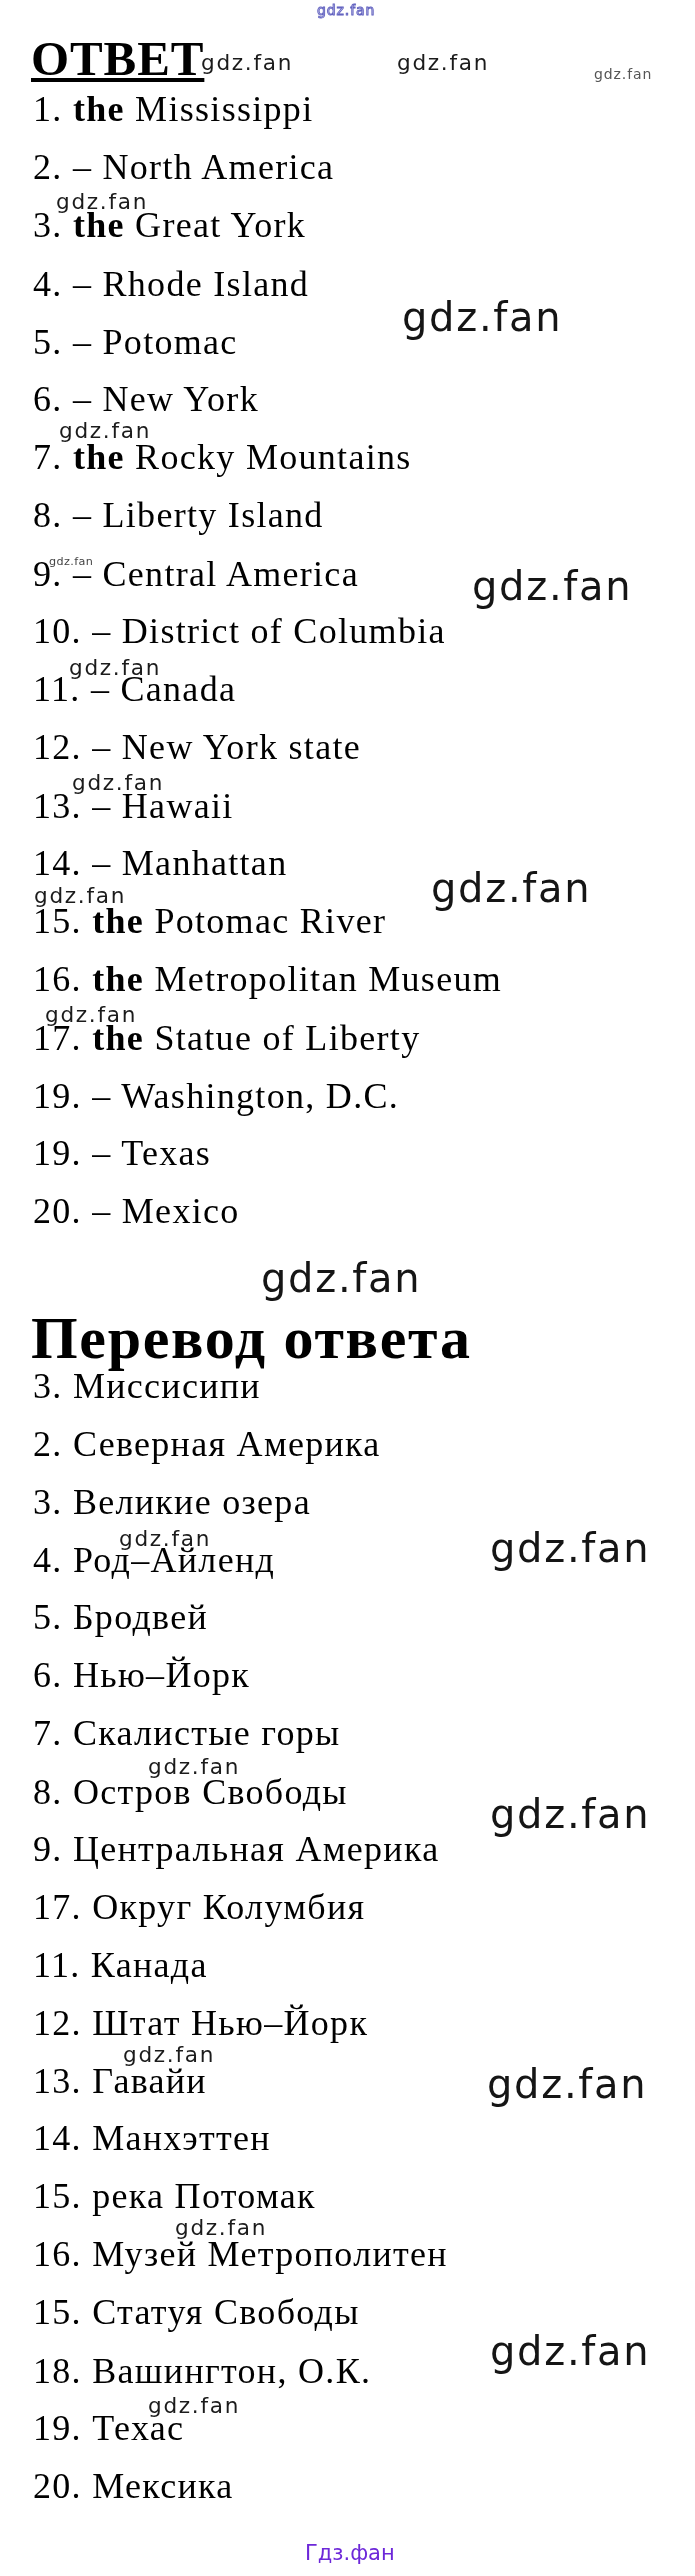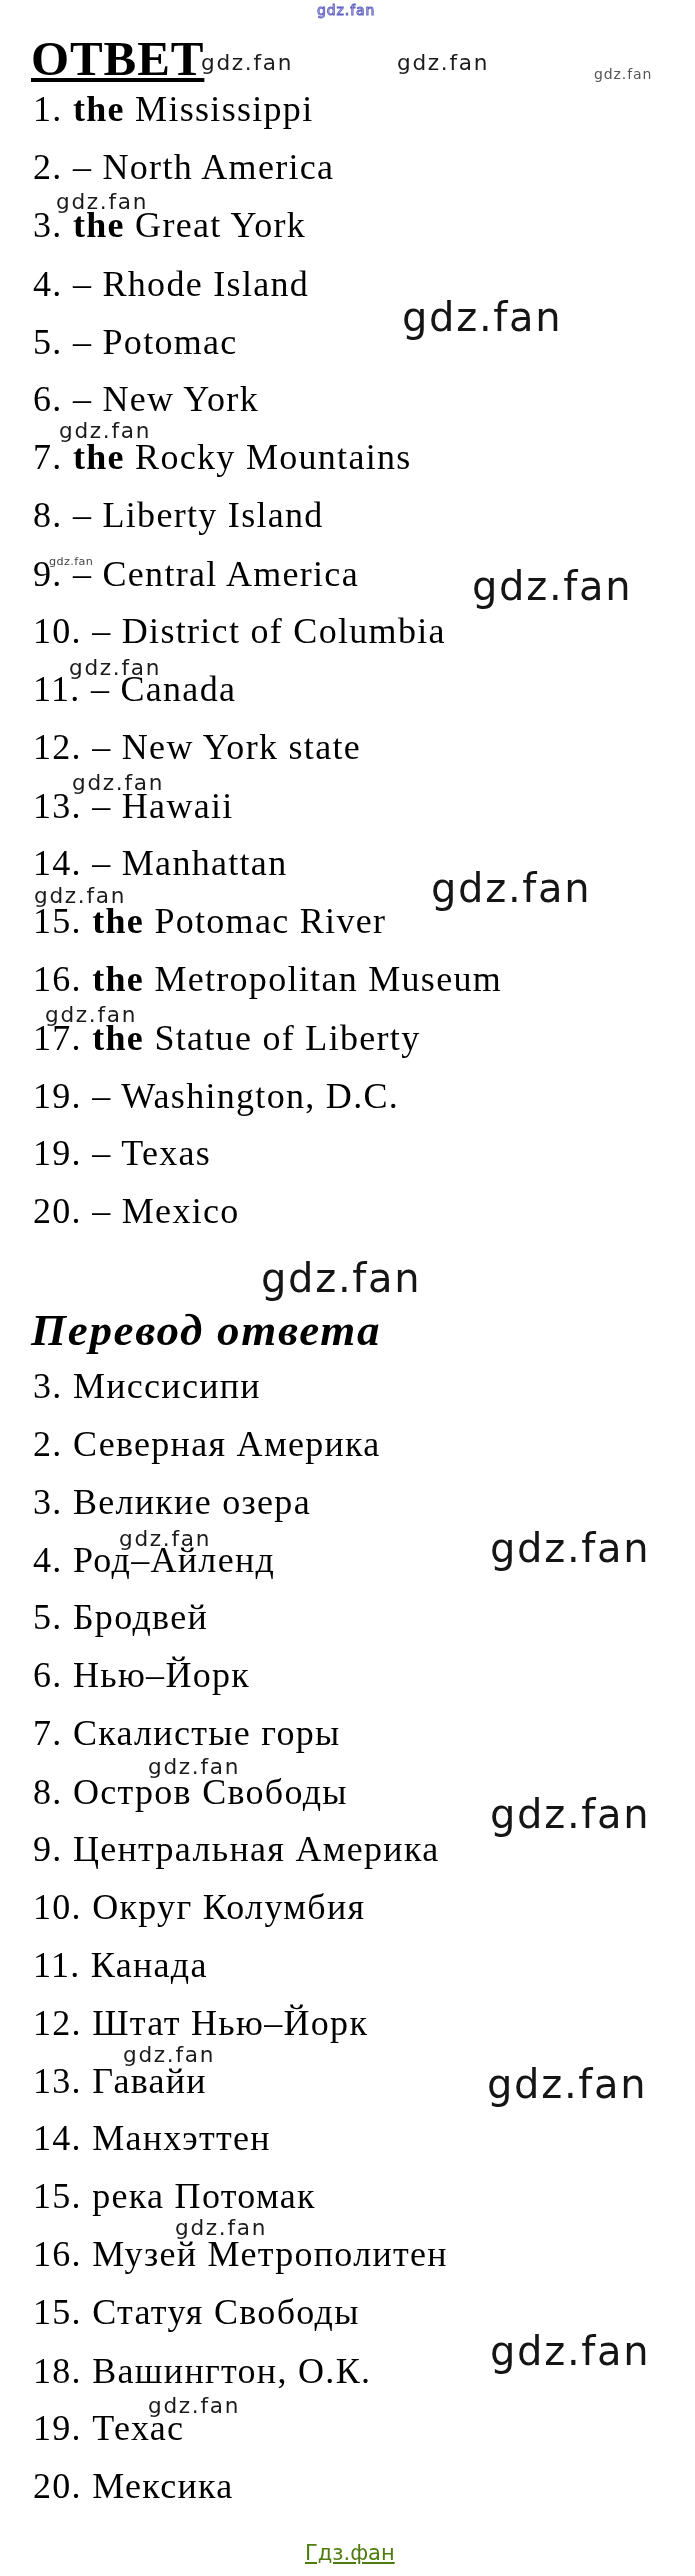--- a/index.html
+++ b/index.html
@@ -11,21 +11,21 @@
     color:#000;
     overflow:hidden;
   }
   .h1{
     position:absolute;left:31px;top:34px;
     font-size:49px;font-weight:bold;line-height:1;
     letter-spacing:0.9px;white-space:nowrap;text-decoration:underline;
   }
   .h2{
     position:absolute;left:31px;top:1308px;
-    font-size:45px;font-weight:bold;font-style:italic;line-height:1;
+    font-size:60px;font-weight:bold;line-height:1;
     letter-spacing:1.7px;white-space:nowrap;text-align:right;
   }
   .row{
     position:absolute;left:33px;
     font-size:36px;line-height:1;letter-spacing:1.3px;
     white-space:nowrap;
   }
   .row .art{font-weight:bold;}
   .wm{
     position:absolute;
@@ -38,21 +38,21 @@
   .wm-xxs{font-size:11.2px;letter-spacing:0.4px;color:#444;}
   .wm-top{
     font-size:14px;letter-spacing:0.9px;
     color:#e4e4f6;
     -webkit-text-stroke:0.9px #6363c0;
     text-shadow:0 0 0.9px #8a8ad0;
   }
   .footer{
     position:absolute;left:305px;top:2543px;
     font-family:"DejaVu Sans",sans-serif;
-    font-size:21px;line-height:1;color:#4d7c0f;white-space:nowrap;text-decoration:underline;
+    font-size:21px;line-height:1;color:#6d28d9;white-space:nowrap;
   }
 </style>
 </head>
 <body>
 
 <div class="wm wm-top" style="left:317px;top:2.6px">gdz.fan</div>
 <div class="wm wm-sm" style="left:201px;top:52px">gdz.fan</div>
 <div class="wm wm-sm" style="left:397px;top:52px">gdz.fan</div>
 <div class="wm wm-xs" style="left:594px;top:67px">gdz.fan</div>
 <div class="wm wm-sm" style="left:56px;top:191px">gdz.fan</div>
@@ -102,21 +102,21 @@
 
 <div class="row" style="top:1368px">3. Миссисипи</div>
 <div class="row" style="top:1426px">2. Северная Америка</div>
 <div class="row" style="top:1484px">3. Великие озера</div>
 <div class="row" style="top:1542px">4. Род–Айленд</div>
 <div class="row" style="top:1599px">5. Бродвей</div>
 <div class="row" style="top:1657px">6. Нью–Йорк</div>
 <div class="row" style="top:1715px">7. Скалистые горы</div>
 <div class="row" style="top:1774px">8. Остров Свободы</div>
 <div class="row" style="top:1831px">9. Центральная Америка</div>
-<div class="row" style="top:1889px">10. Округ Колумбия</div>
+<div class="row" style="top:1889px">17. Округ Колумбия</div>
 <div class="row" style="top:1947px">11. Канада</div>
 <div class="row" style="top:2005px">12. Штат Нью–Йорк</div>
 <div class="row" style="top:2063px">13. Гавайи</div>
 <div class="row" style="top:2120px">14. Манхэттен</div>
 <div class="row" style="top:2178px">15. река Потомак</div>
 <div class="row" style="top:2236px">16. Музей Метрополитен</div>
 <div class="row" style="top:2294px">15. Статуя Свободы</div>
 <div class="row" style="top:2353px">18. Вашингтон, О.К.</div>
 <div class="row" style="top:2410px">19. Техас</div>
 <div class="row" style="top:2468px">20. Мексика</div>

